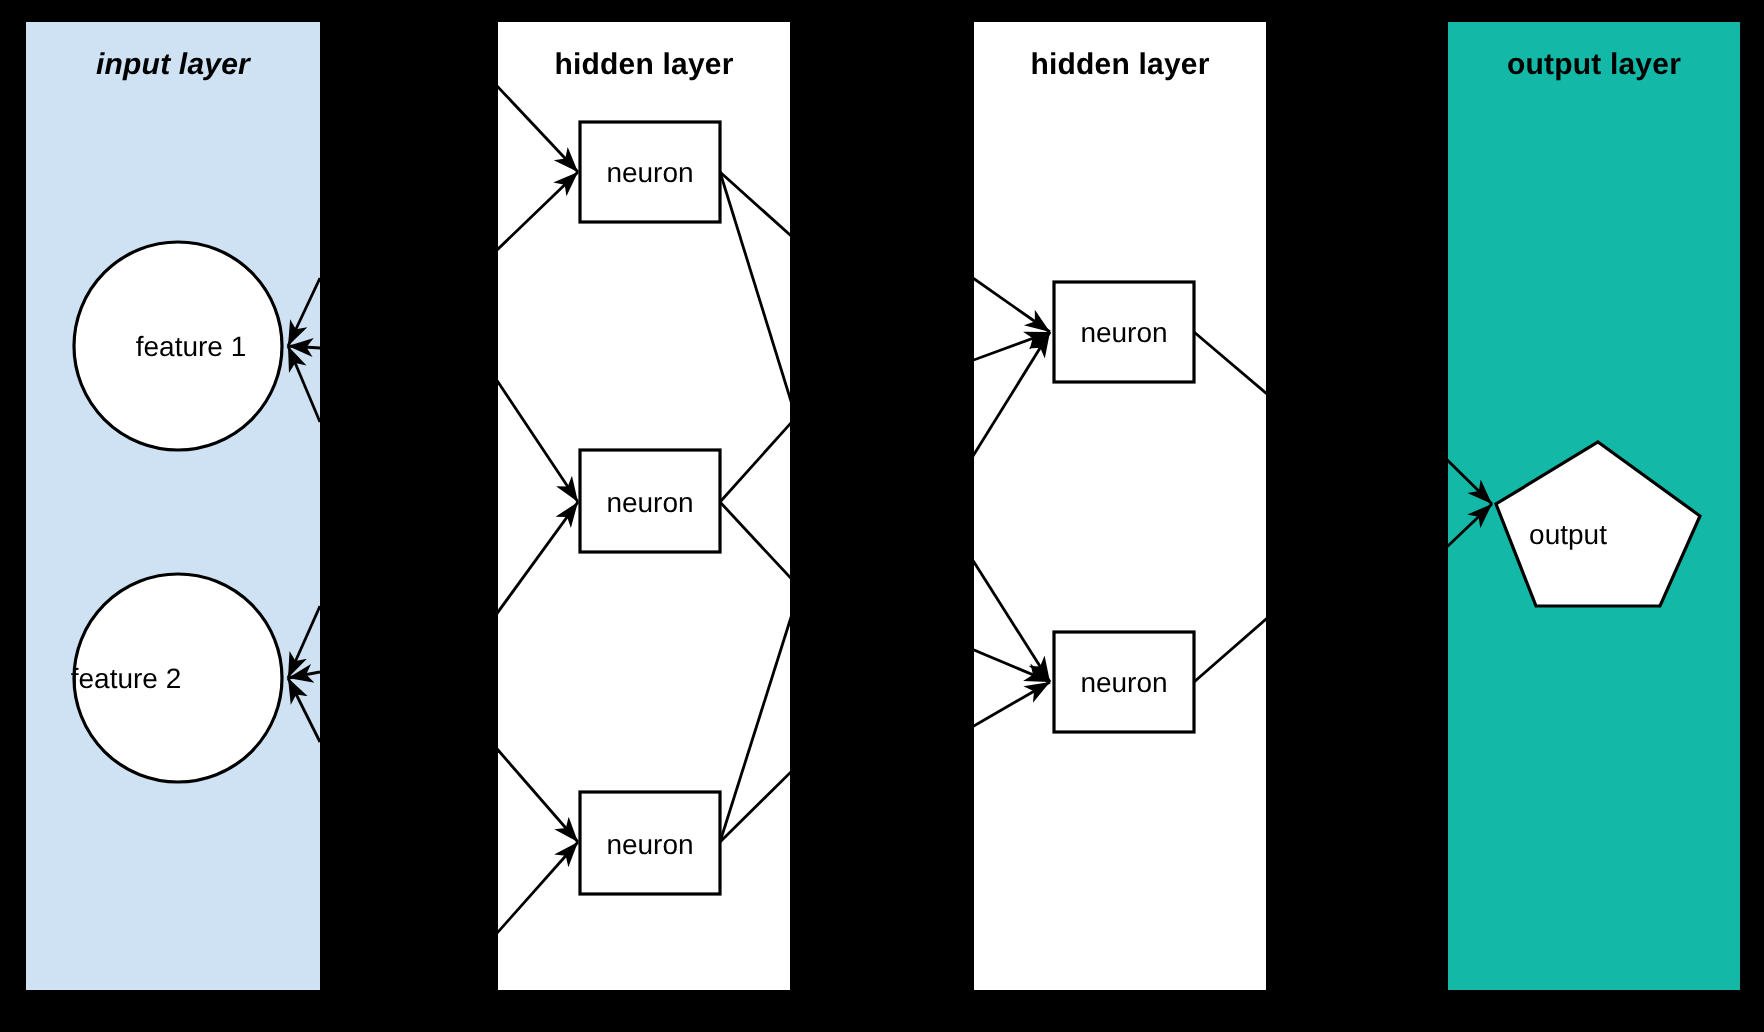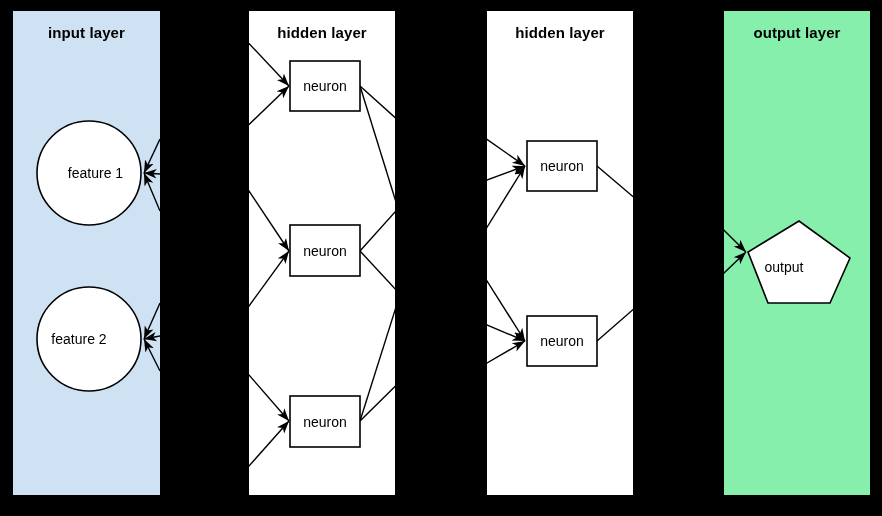--- a/index.html
+++ b/index.html
@@ -39,21 +39,21 @@
     color:#000000;
     white-space:nowrap;
   }
 </style>
 </head>
 <body>
 
 <div id="stage">
 
   <div class="layer-panel" id="panel-input" style="left: 13px; top: 11px; width: 147px; height: 484px; background: rgb(207, 226, 243);">
-    <div class="layer-title" id="title-input" style="top: 13px;">input layer</div>
+    <div class="layer-title" id="title-input" style="top: 13px; font-style: italic;">input layer</div>
 
     <svg class="edges" viewBox="0 0 147 484" preserveAspectRatio="none">
       <defs>
         <marker id="ahL" markerWidth="10" markerHeight="10" refX="9" refY="5" orient="auto" markerUnits="strokeWidth">
           <path d="M9,5 L0,1.6 L2.4,5 L0,8.4 Z" fill="#000"></path>
         </marker>
       </defs>
 
       <circle cx="76" cy="162" r="52" fill="#ffffff" stroke="#000000" stroke-width="1.6"></circle>
 
@@ -66,21 +66,21 @@
       </g>
 
       <g stroke="#000000" stroke-width="1.4" fill="none">
         <line x1="147" y1="292" x2="131" y2="328" marker-end="url(#ahL)"></line>
         <line x1="147" y1="325" x2="131" y2="328" marker-end="url(#ahL)"></line>
         <line x1="147" y1="360" x2="131" y2="328" marker-end="url(#ahL)"></line>
       </g>
     </svg>
 
     <div class="node-label" id="lbl-f1" style="left: 26px; top: 152px; width: 113px; height: 20px;">feature 1</div>
-    <div class="node-label" id="lbl-f2" style="left: 26px; top: 318px; width: 80px; height: 20px; text-align: right;">feature 2</div>
+    <div class="node-label" id="lbl-f2" style="left: 10px; top: 318px; width: 80px; height: 20px; text-align: right;">feature 2</div>
   </div>
 
   <div class="layer-panel" id="panel-h1" style="left: 249px; top: 11px; width: 146px; height: 484px; background: rgb(255, 255, 255);">
     <div class="layer-title" id="title-h1" style="top: 13px;">hidden layer</div>
 
     <svg class="edges" viewBox="0 0 146 484" preserveAspectRatio="none">
       <defs>
         <marker id="ahR1" markerWidth="10" markerHeight="10" refX="9" refY="5" orient="auto" markerUnits="strokeWidth">
           <path d="M9,5 L0,1.6 L2.4,5 L0,8.4 Z" fill="#000"></path>
         </marker>
@@ -142,21 +142,21 @@
       </g>
 
       <rect x="40" y="130" width="70" height="50" fill="#ffffff" stroke="#000000" stroke-width="1.6"></rect>
       <rect x="40" y="305" width="70" height="50" fill="#ffffff" stroke="#000000" stroke-width="1.6"></rect>
     </svg>
 
     <div class="node-label" id="lbl-h2a" style="left: 40px; top: 145px; width: 70px; height: 20px;">neuron</div>
     <div class="node-label" id="lbl-h2b" style="left: 40px; top: 320px; width: 70px; height: 20px;">neuron</div>
   </div>
 
-  <div class="layer-panel" id="panel-out" style="left: 724px; top: 11px; width: 146px; height: 484px; background: #86efac;">
+  <div class="layer-panel" id="panel-out" style="left: 724px; top: 11px; width: 146px; height: 484px; background: #14b8a6;">
     <div class="layer-title" id="title-out" style="top: 13px;">output layer</div>
 
     <svg class="edges" viewBox="0 0 146 484" preserveAspectRatio="none">
       <defs>
         <marker id="ahR3" markerWidth="10" markerHeight="10" refX="9" refY="5" orient="auto" markerUnits="strokeWidth">
           <path d="M9,5 L0,1.6 L2.4,5 L0,8.4 Z" fill="#000"></path>
         </marker>
       </defs>
 
       <g stroke="#000000" stroke-width="1.4" fill="none">

